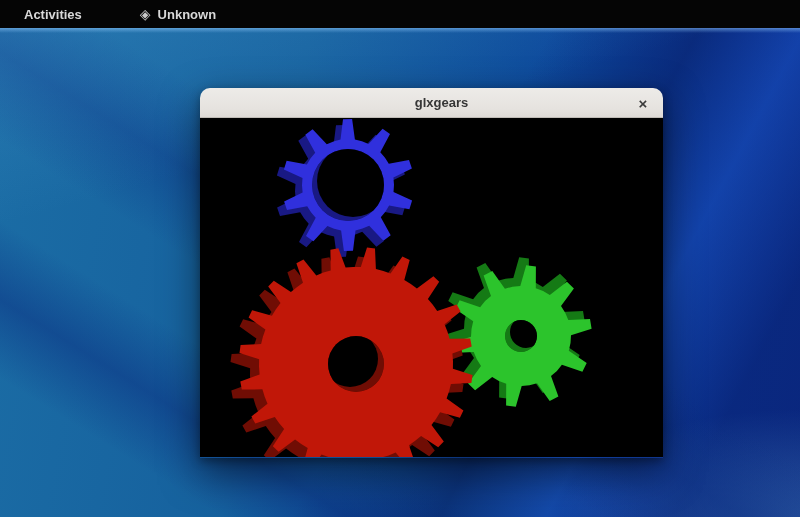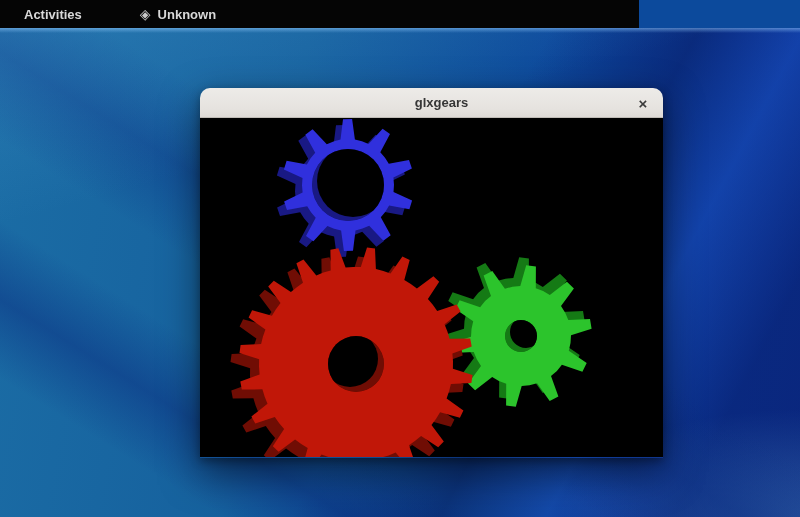--- a/index.html
+++ b/index.html
@@ -13,21 +13,21 @@
     background:
       linear-gradient(180deg, rgba(150,205,255,0.50) 0px, rgba(150,205,255,0) 5px),
       linear-gradient(165deg, rgba(70,150,205,0.30) 0%, rgba(70,150,205,0) 28%),
       linear-gradient(32deg, rgba(9,40,125,0.00) 14%, rgba(9,40,125,0.45) 22%, rgba(9,40,125,0.00) 30%, rgba(9,40,125,0.00) 38%, rgba(10,45,130,0.40) 47%, rgba(10,45,130,0.00) 56%),
       linear-gradient(118deg, rgba(8,20,80,0) 52%, rgba(8,20,80,0.45) 66%, rgba(40,90,190,0.28) 76%, rgba(8,20,80,0.42) 88%),
       radial-gradient(ellipse 30% 22% at 100% 100%, rgba(95,175,245,0.60) 0%, rgba(95,175,245,0) 100%),
       linear-gradient(100deg, #1b6da5 0%, #16619e 35%, #0e4c9c 60%, #0a3aa2 82%, #0b34a0 100%);
   }
 
   .topbar {
-    position:absolute; left:0; top:0; width:639px; height:28px;
+    position:absolute; left:0; top:0; width:800px; height:28px;
     background:#050505; color:#d9d9d9; display:flex; align-items:center; z-index:5;
     font-size:13px; font-weight:700;
   }
   .activities { margin-left:18px; padding:2px 6px; cursor:pointer; }
   .appmenu { margin-left:52px; display:flex; align-items:center; gap:7px; cursor:pointer; }
   .app-icon { font-size:14px; color:#c9c9c9; font-weight:400; line-height:1; }
 
   .window {
     position:absolute; left:200px; top:88px; width:463px; height:370px;
     border-radius:10px 10px 0 0;

